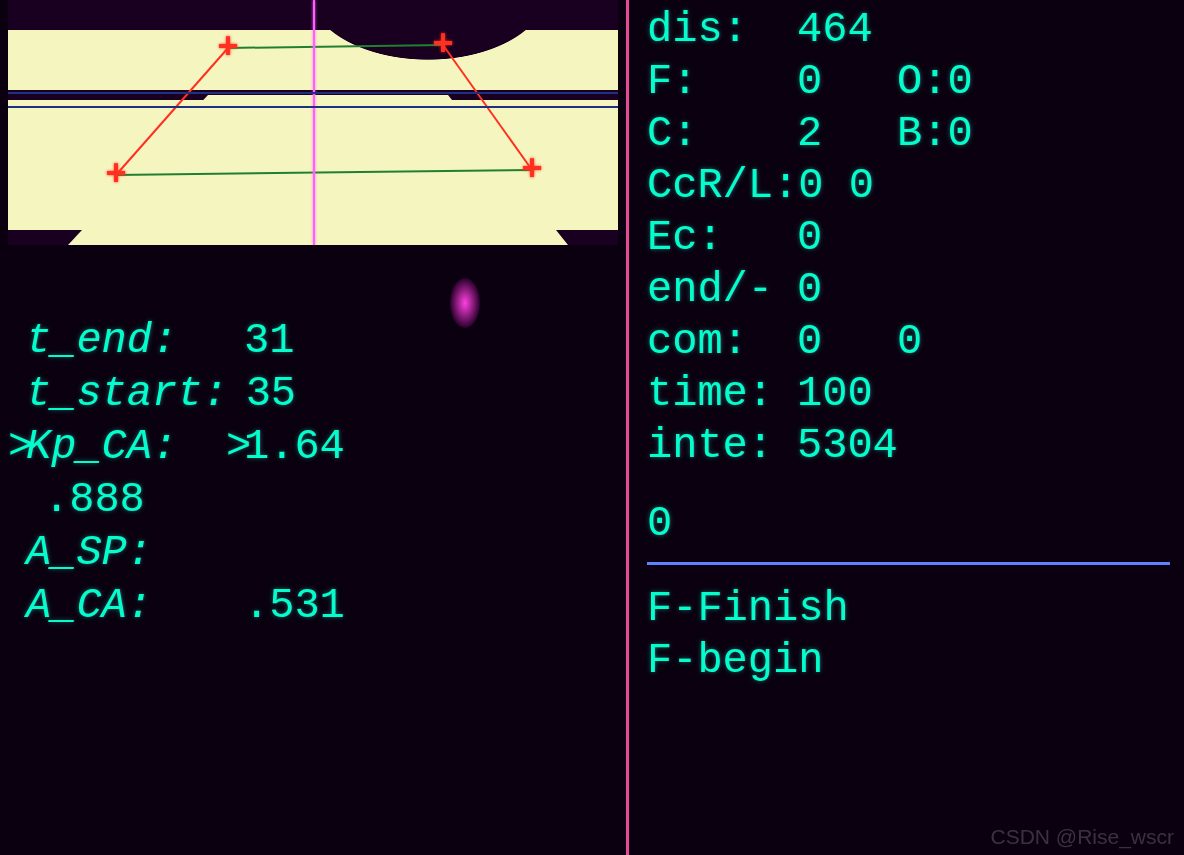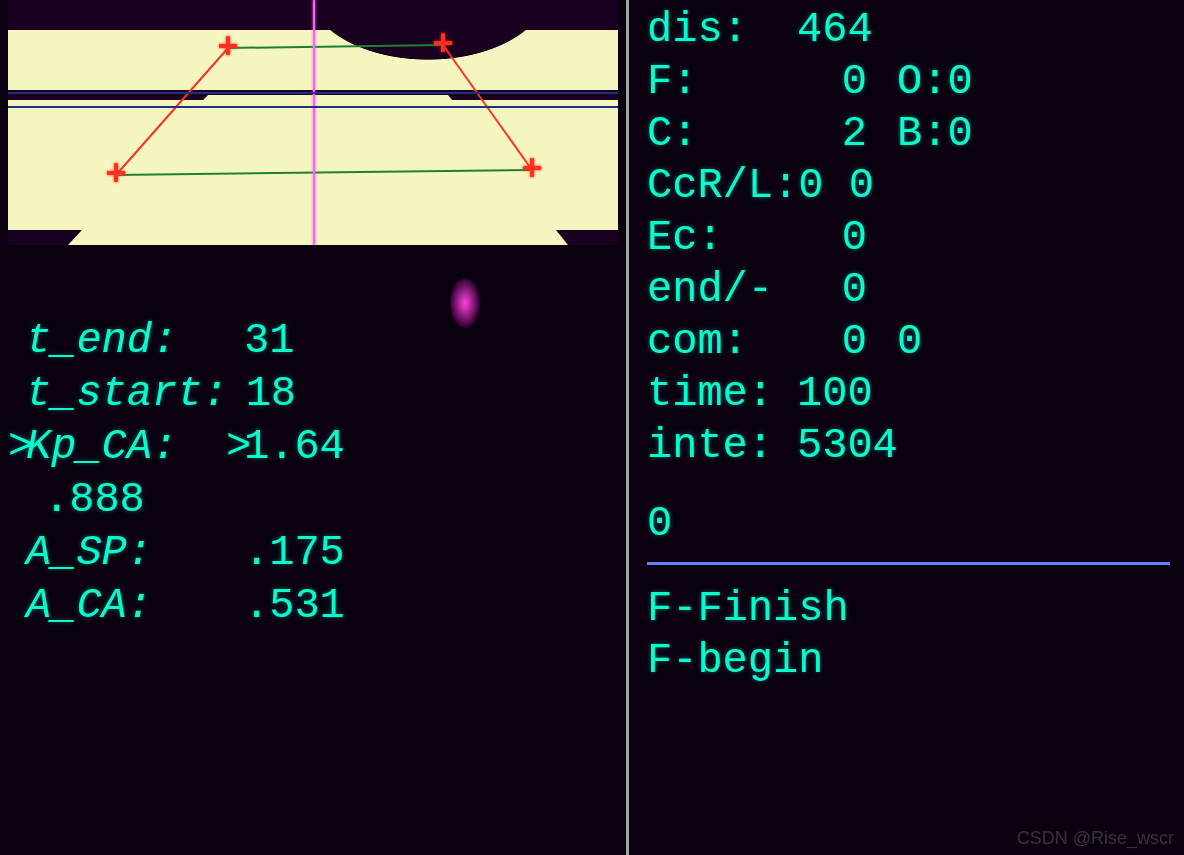--- a/index.html
+++ b/index.html
@@ -19,21 +19,21 @@
     width: 100%;
     height: 100%;
   }
   .left-col {
     width: 626px;
     padding: 0 0 0 8px;
     position: relative;
   }
   .right-col {
     width: 552px;
-    border-left: 3px solid #a3a3a3;
+    border-left: 3px solid #ec4899;
     padding: 4px 8px 0 18px;
     position: relative;
   }
   .camera-view {
     width: 610px;
     height: 245px;
     position: relative;
     overflow: hidden;
     background: #1a0020;
     margin-bottom: 70px;
@@ -96,35 +96,35 @@
   .lbl { min-width: 200px; font-style: italic; }
   .val { }
   .sel-marker { color: #00ffcc; width: 18px; display:inline-block; text-align:left; }
   .right-row {
     display: flex;
     height: 52px;
     line-height: 52px;
     white-space: pre;
   }
   .rlbl { min-width: 150px; }
-  .rval { min-width: 100px; text-align: right; padding-right: 30px; }
+  .rval { min-width: 100px; padding-right: 30px; }
   .rextra { }
   .divider {
     border-top: 3px solid #6080ff;
     margin: 12px 0 18px 0;
   }
   .status-row {
     height: 52px;
     line-height: 52px;
   }
   .watermark {
     position: absolute;
     right: 10px;
     bottom: 6px;
-    font-size: 18px;
+    font-size: 21px;
     color: rgba(200,200,200,0.25);
     font-family: sans-serif;
     text-shadow: none;
   }
 </style>
 </head>
 <body>
 
 <div class="main">
   <div class="left-col">
@@ -143,24 +143,24 @@
       <div id="markers">
           <div class="marker" style="left: 220px; top: 48px;">+</div>
           <div class="marker" style="left: 435px; top: 45px;">+</div>
           <div class="marker" style="left: 108px; top: 175px;">+</div>
           <div class="marker" style="left: 524px; top: 170px;">+</div>
         </div>
     </div>
     <div class="pink-blob"></div>
     <div id="left-params">
         <div class="param-row"><span class="sel-marker"> </span><span class="lbl">t_end:</span><span class="sel-marker">  </span><span class="val">31</span></div>
-        <div class="param-row"><span class="sel-marker"> </span><span class="lbl">t_start:</span><span class="sel-marker">  </span><span class="val">18</span></div>
+        <div class="param-row"><span class="sel-marker"> </span><span class="lbl">t_start:</span><span class="sel-marker">  </span><span class="val">35</span></div>
         <div class="param-row"><span class="sel-marker">&gt;</span><span class="lbl">Kp_CA:</span><span class="sel-marker">&gt; </span><span class="val">1.64</span></div>
         <div class="param-row"><span class="sel-marker"> </span><span class="sel-marker">  </span><span class="val">.888</span></div>
-        <div class="param-row"><span class="sel-marker"> </span><span class="lbl">A_SP:</span><span class="sel-marker">  </span><span class="val">.175</span></div>
+        <div class="param-row"><span class="sel-marker"> </span><span class="lbl">A_SP:</span><span class="sel-marker">  </span></div>
         <div class="param-row"><span class="sel-marker"> </span><span class="lbl">A_CA:</span><span class="sel-marker">  </span><span class="val">.531</span></div>
       </div>
   </div>
 
   <div class="right-col">
     <div id="right-params">
         <div class="right-row"><span class="rlbl">dis:</span><span class="rval">464</span><span class="rextra"></span></div>
         <div class="right-row"><span class="rlbl">F:</span><span class="rval">0</span><span class="rextra">O:0</span></div>
         <div class="right-row"><span class="rlbl">C:</span><span class="rval">2</span><span class="rextra">B:0</span></div>
         <div class="right-row"><span class="rlbl">CcR/L:</span><span class="rval">0 0</span><span class="rextra"></span></div>

